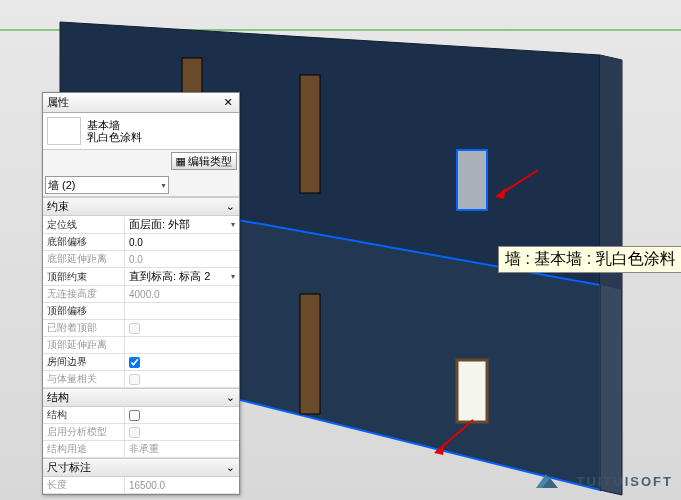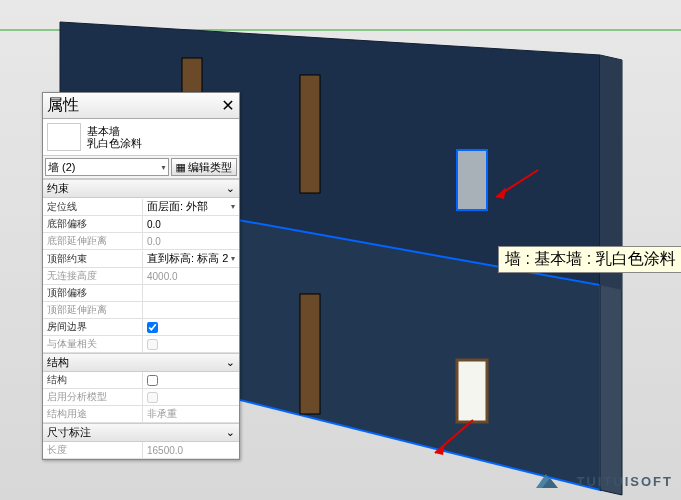--- a/index.html
+++ b/index.html
@@ -1,31 +1,31 @@
 <!DOCTYPE html>
 <html><head>
 <meta charset="utf-8">
 <style>
 * { margin: 0; padding: 0; box-sizing: border-box; font-family: "Microsoft YaHei", sans-serif; font-size: 11px; }
 html, body { width: 681px; height: 500px; overflow: hidden; background: #f0f0f0; }
 .canvas { position: absolute; left: 0; top: 0; width: 681px; height: 500px; background: linear-gradient(#e8e8e8, #d8d8d8); }
 .canvas svg { width: 100%; height: 100%; }
 .panel { position: absolute; left: 42px; top: 92px; width: 198px; background: #f4f4f4; border: 1px solid #888; box-shadow: 1px 1px 3px rgba(0,0,0,0.3); }
 .panel-title { background: linear-gradient(#fcfcfc, #e8e8e8); border-bottom: 1px solid #aaa; padding: 2px 4px; display: flex; justify-content: space-between; align-items: center; }
-.panel-title span { font-size: 16px; }
+.panel-title span { font-size: 11px; }
 .panel-close { width: 14px; height: 14px; display: flex; align-items: center; justify-content: center; cursor: pointer; font-size: 10px; }
 .type-row { display: flex; padding: 4px; background: #fff; border-bottom: 1px solid #ccc; }
 .type-thumb { width: 34px; height: 28px; background: #fff; border: 1px solid #ccc; margin-right: 6px; }
 .type-text { display: flex; flex-direction: column; justify-content: center; font-size: 10px; line-height: 12px; }
 .filter-row { display: flex; padding: 2px; background: #f4f4f4; border-bottom: 1px solid #ccc; gap: 2px; }
-.filter-select { flex: 1; height: 18px; border: 1px solid #999; background: #fff; font-size: 10px; padding: 0 2px; display: flex; align-items: center; justify-content: space-between; }
+.filter-select { flex: 1; height: 18px; border: 1px solid #999; background: #fff; font-size: 10px; padding: 0 2px; display: flex; align-items: center; justify-content: space-between; margin-top: 24px; }
 .edit-type-btn { height: 18px; border: 1px solid #999; background: linear-gradient(#fff,#e0e0e0); font-size: 10px; padding: 0 4px; display: flex; align-items: center; gap: 2px; cursor: pointer; }
 .group-header { background: linear-gradient(#f8f8f8,#e4e4e4); border-top: 1px solid #ccc; border-bottom: 1px solid #ccc; padding: 1px 4px; font-size: 10px; display: flex; justify-content: space-between; align-items: center; }
 .prop-row { display: flex; border-bottom: 1px solid #e0e0e0; background: #fff; min-height: 16px; align-items: center; }
-.prop-label { width: 100px; padding: 1px 4px; font-size: 10px; color: #333; border-right: 1px solid #e0e0e0; }
+.prop-label { width: 82px; padding: 1px 4px; font-size: 10px; color: #333; border-right: 1px solid #e0e0e0; }
 .prop-label.disabled { color: #999; }
 .prop-value { flex: 1; padding: 1px 4px; font-size: 10px; display: flex; align-items: center; }
 .prop-value.disabled { color: #999; }
 .prop-value input[type=checkbox] { width: 11px; height: 11px; }
 .dropdown-arrow { font-size: 8px; color: #555; margin-left: auto; }
 .tooltip { position: absolute; left: 498px; top: 246px; background: #ffffe1; border: 1px solid #888; padding: 2px 6px; font-size: 16px; white-space: nowrap; }
 .watermark { position: absolute; right: 8px; bottom: 8px; display: flex; align-items: center; gap: 16px; opacity: 0.9; }
 .watermark-icon { width: 28px; height: 22px; }
 .watermark-text { font-size: 13px; font-weight: bold; letter-spacing: 2px; color: #3b5569; }
 </style>
@@ -116,20 +116,26 @@
   </div>
   <div class="prop-row">
     <div class="prop-label disabled">无连接高度</div>
     <div class="prop-value disabled">4000.0</div>
   </div>
   <div class="prop-row">
     <div class="prop-label">顶部偏移</div>
     <div class="prop-value"></div>
   </div>
   <div class="prop-row">
+    <div class="prop-label disabled">已附着顶部</div>
+    <div class="prop-value disabled">
+        <input type="checkbox" disabled="" style="">
+      </div>
+  </div>
+  <div class="prop-row">
     <div class="prop-label disabled">顶部延伸距离</div>
     <div class="prop-value disabled"></div>
   </div>
   <div class="prop-row">
     <div class="prop-label">房间边界</div>
     <div class="prop-value">
         <input type="checkbox" checked="" style="">
       </div>
   </div>
   <div class="prop-row">

